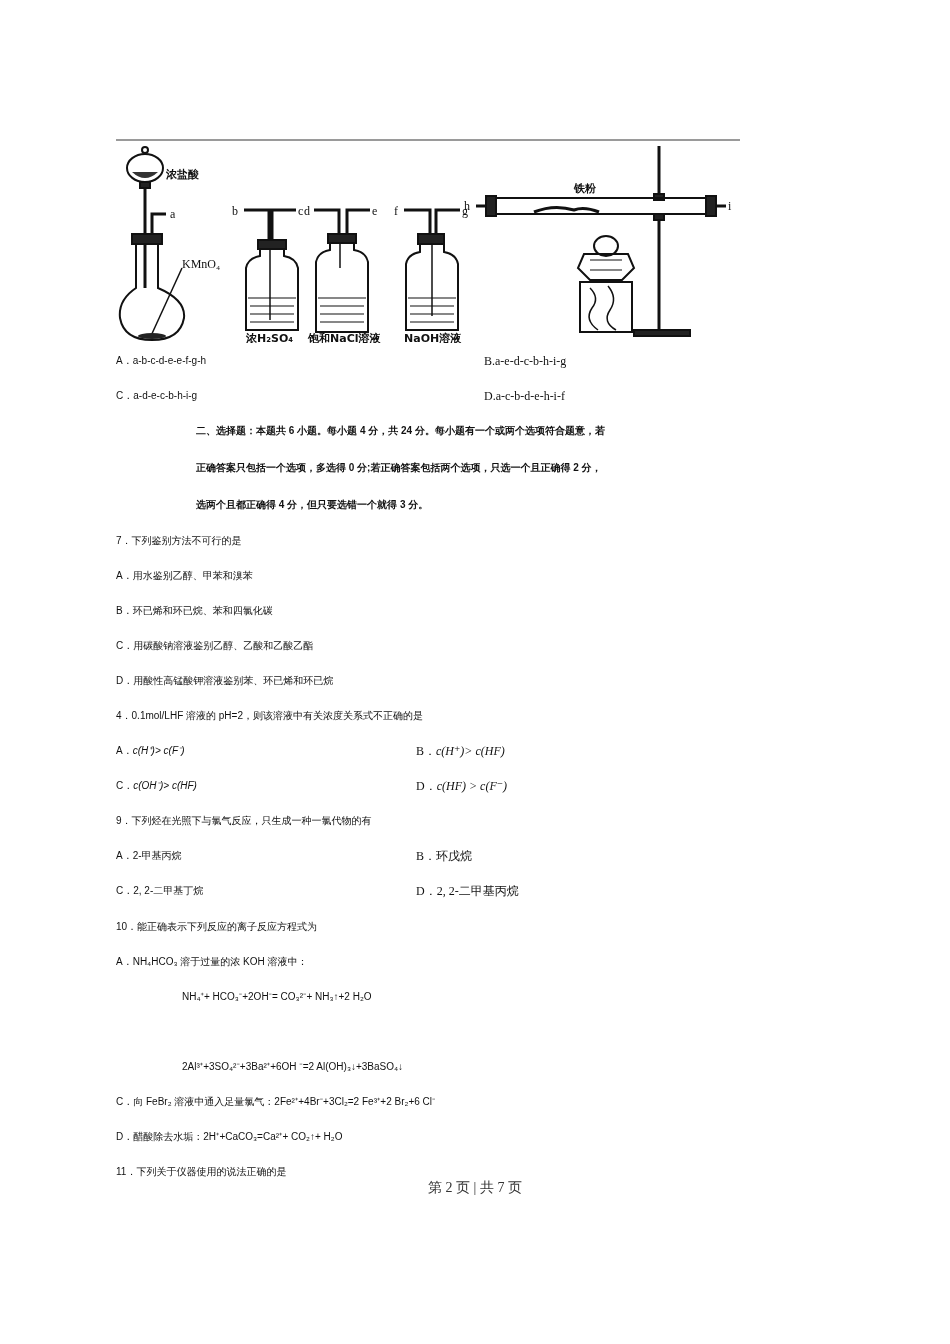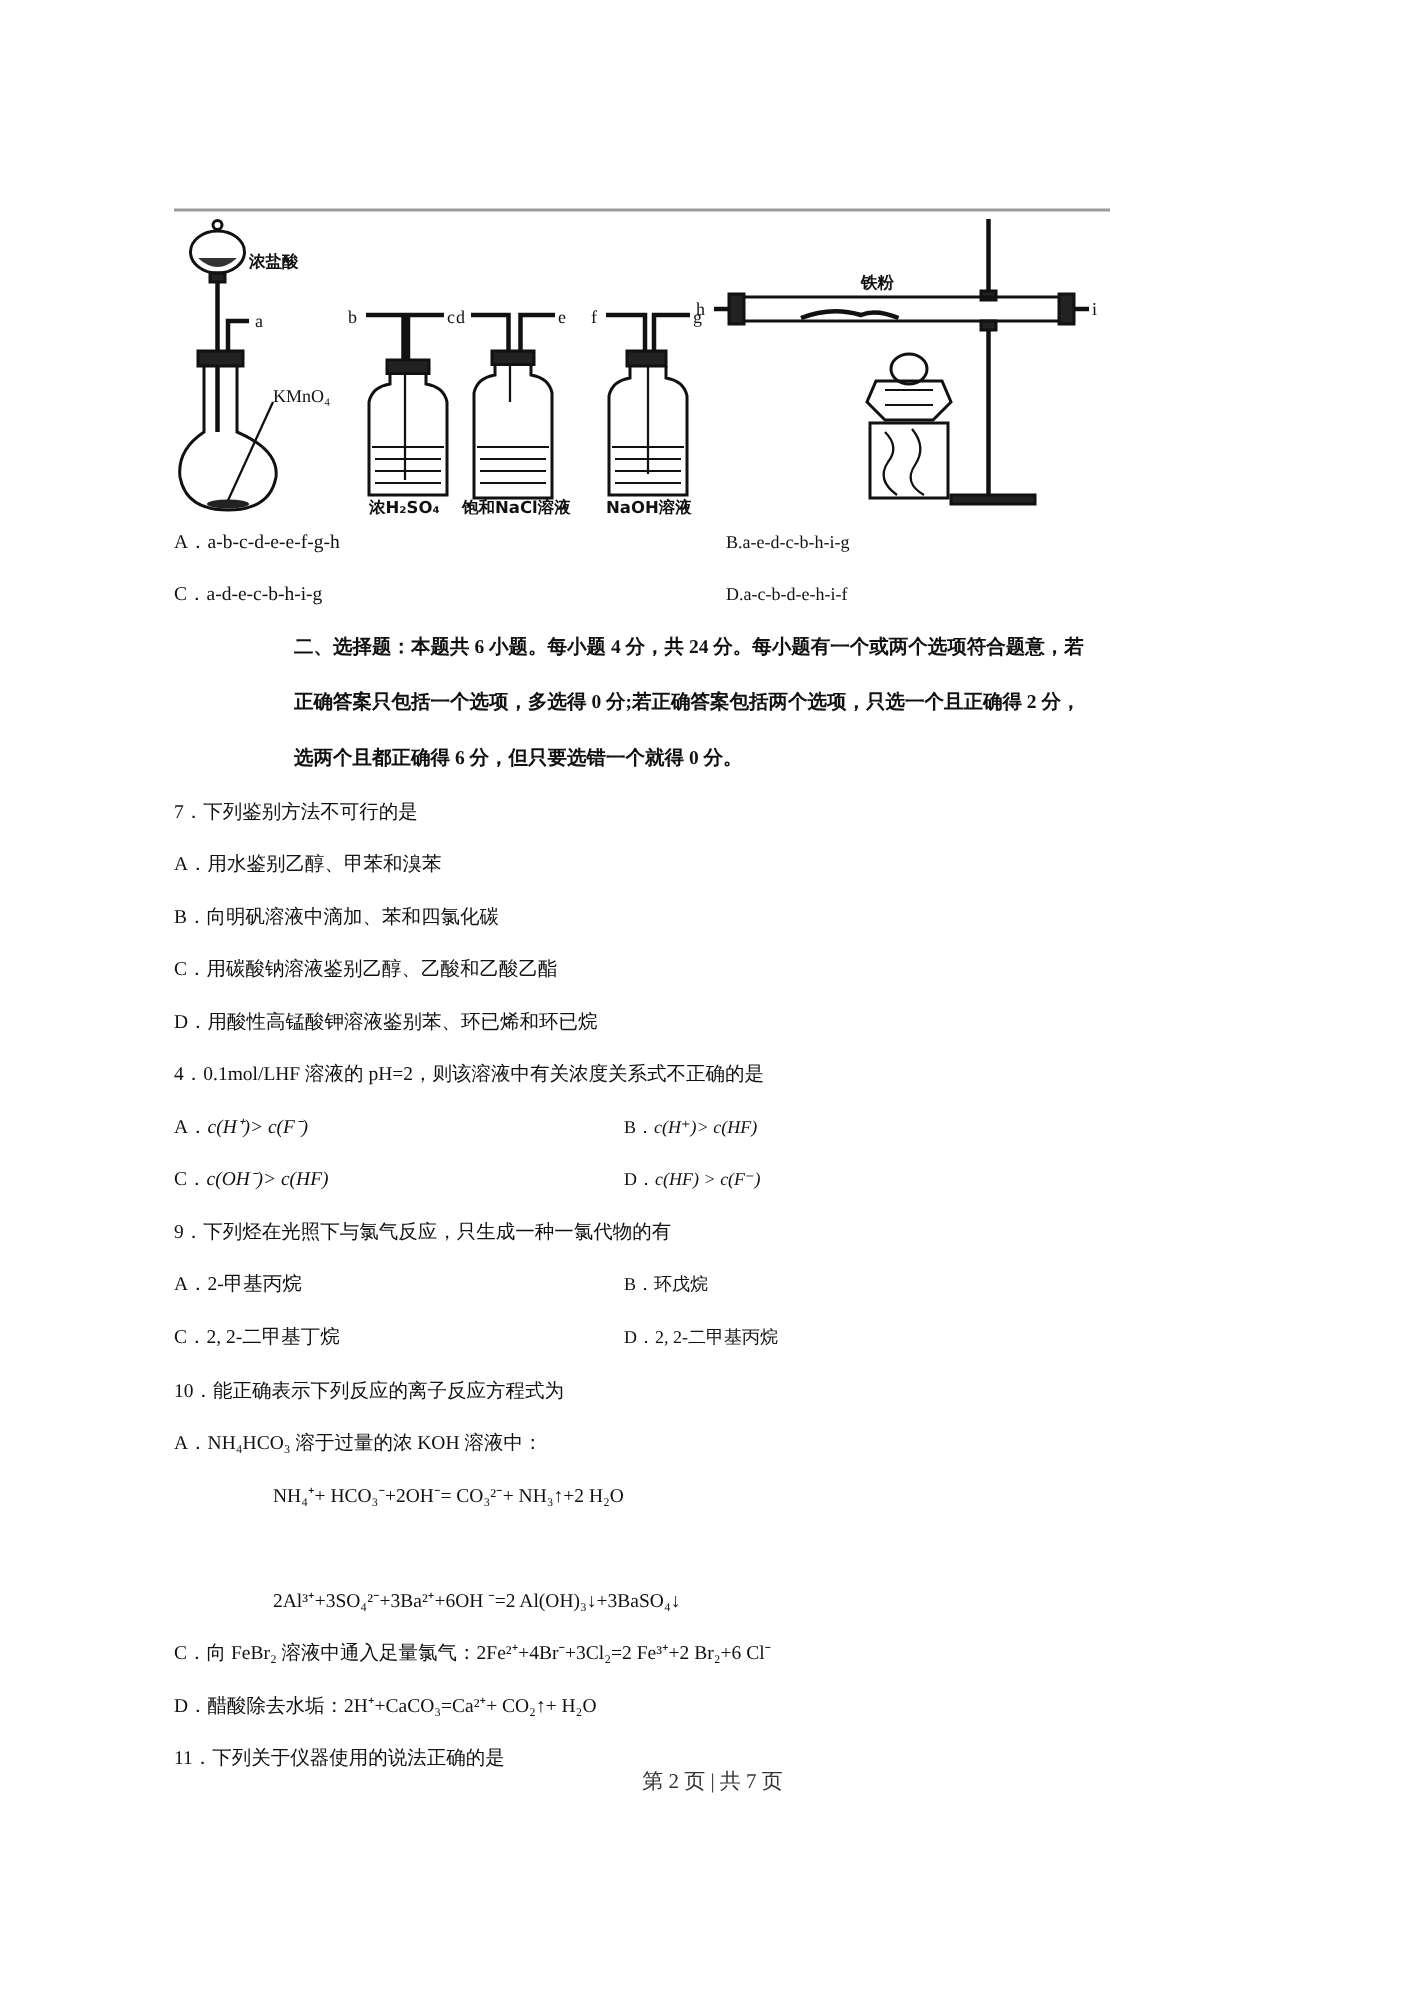--- a/index.html
+++ b/index.html
@@ -1,21 +1,21 @@
 <!DOCTYPE html>
 <html><head>
 <meta charset="utf-8">
 <style>
   html, body { margin: 0; padding: 0; background: #ffffff; }
   body { width: 950px; height: 1344px; position: relative; overflow: hidden;
          font-family: "DejaVu Serif", "Liberation Serif", serif; color: #111; }
   .page { position: absolute; left: 0; top: 0; width: 950px; height: 1344px; }
   .figure { position: absolute; left: 114px; top: 138px; width: 630px; height: 205px; }
-  .line { position: absolute; left: 116px; white-space: nowrap; font-size: 13px; line-height: 20px;
-          font-family: Liberation Serif, serif; }
+  .line { position: absolute; left: 116px; white-space: nowrap; font-size: 10px; line-height: 20px;
+          font-family: Liberation Sans, sans-serif; }
   .col2 { position: absolute; white-space: nowrap; font-size: 12px; line-height: 20px;
           font-family: "Liberation Serif", "DejaVu Serif", serif; }
   .bold { font-weight: bold; margin-left: 47px; }
   .eq { left: 182px; }
   .footer { position: absolute; top: 1179px; left: 0; width: 950px; text-align: center;
             font-size: 14px; color: #333; font-family: "Liberation Serif", "DejaVu Serif", serif; }
   .lbl { font-family: "Liberation Serif", serif; font-size: 12px; fill: #111; }
   .lblzh { font-family: "DejaVu Sans", sans-serif; font-size: 11px; font-weight: bold; fill: #111; }
 </style>
 </head>
@@ -117,25 +117,25 @@
     </svg>
   </div>
 
   <div class="line" style="top:351px"><span>A．</span><span>a-b-c-d-e-e-f-g-h</span></div>
   <div class="col2" style="left:484px; top:351px">B.a-e-d-c-b-h-i-g</div>
   <div class="line" style="top:386px"><span>C．</span><span>a-d-e-c-b-h-i-g</span></div>
   <div class="col2" style="left:484px; top:386px">D.a-c-b-d-e-h-i-f</div>
 
   <div class="line bold" style="left:149px; top:421px">二、选择题：本题共 6 小题。每小题 4 分，共 24 分。每小题有一个或两个选项符合题意，若</div>
   <div class="line bold" style="left:149px; top:458px">正确答案只包括一个选项，多选得 0 分;若正确答案包括两个选项，只选一个且正确得 2 分，</div>
-  <div class="line bold" style="left:149px; top:495px">选两个且都正确得 6 分，但只要选错一个就得 0 分。</div>
+  <div class="line bold" style="left:149px; top:495px">选两个且都正确得 4 分，但只要选错一个就得 3 分。</div>
 
   <div class="line" style="top:531px">7．下列鉴别方法不可行的是</div>
   <div class="line" style="top:566px">A．用水鉴别乙醇、甲苯和溴苯</div>
-  <div class="line" style="top:601px">B．向明矾溶液中滴加、苯和四氯化碳</div>
+  <div class="line" style="top:601px">B．环已烯和环已烷、苯和四氯化碳</div>
   <div class="line" style="top:636px">C．用碳酸钠溶液鉴别乙醇、乙酸和乙酸乙酯</div>
   <div class="line" style="top:671px">D．用酸性高锰酸钾溶液鉴别苯、环已烯和环已烷</div>
 
   <div class="line" style="top:706px">4．0.1mol/LHF 溶液的 pH=2，则该溶液中有关浓度关系式不正确的是</div>
   <div class="line" style="top:741px"><span>A．</span><i>c(H⁺)&gt; c(F⁻)</i></div>
   <div class="col2" style="left:416px; top:741px"><span>B．</span><i>c(H⁺)&gt; c(HF)</i></div>
   <div class="line" style="top:776px"><span>C．</span><i>c(OH⁻)&gt; c(HF)</i></div>
   <div class="col2" style="left:416px; top:776px"><span>D．</span><i>c(HF) &gt; c(F⁻)</i></div>
 
   <div class="line" style="top:811px">9．下列烃在光照下与氯气反应，只生成一种一氯代物的有</div>

